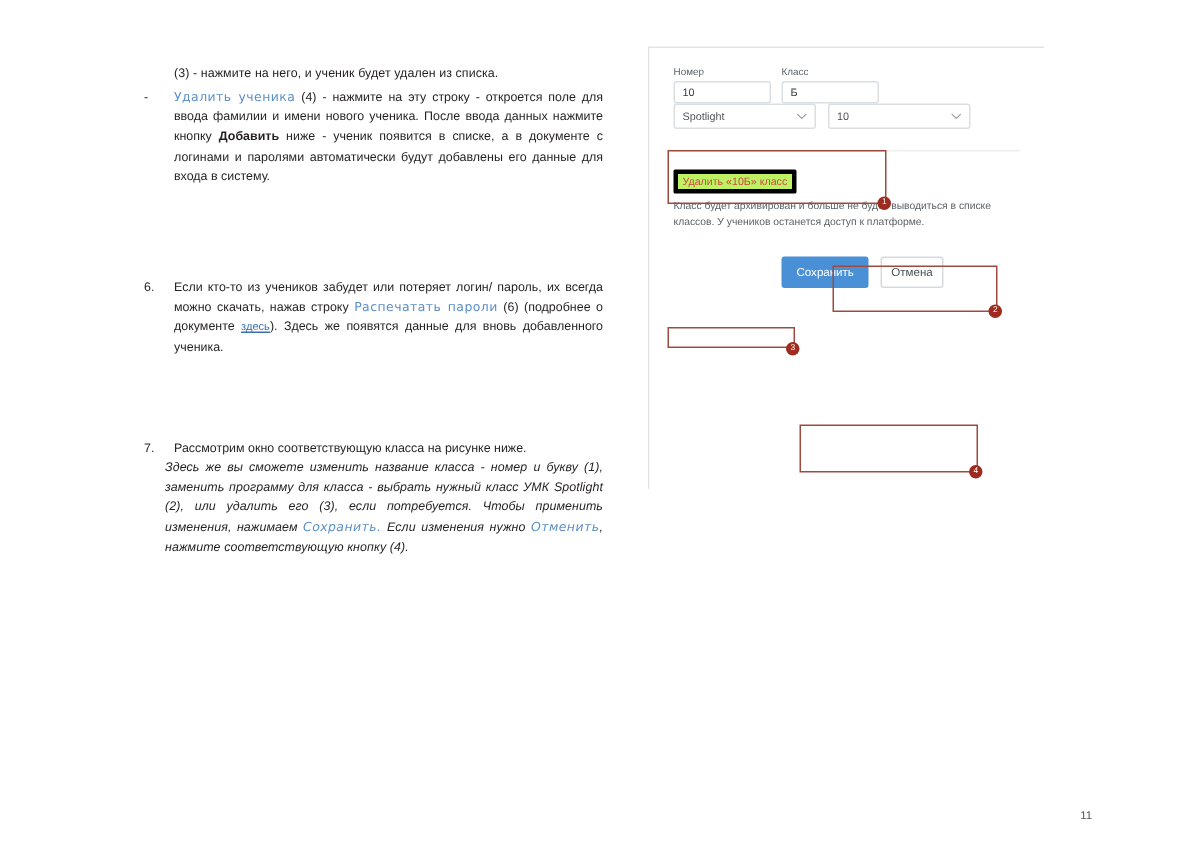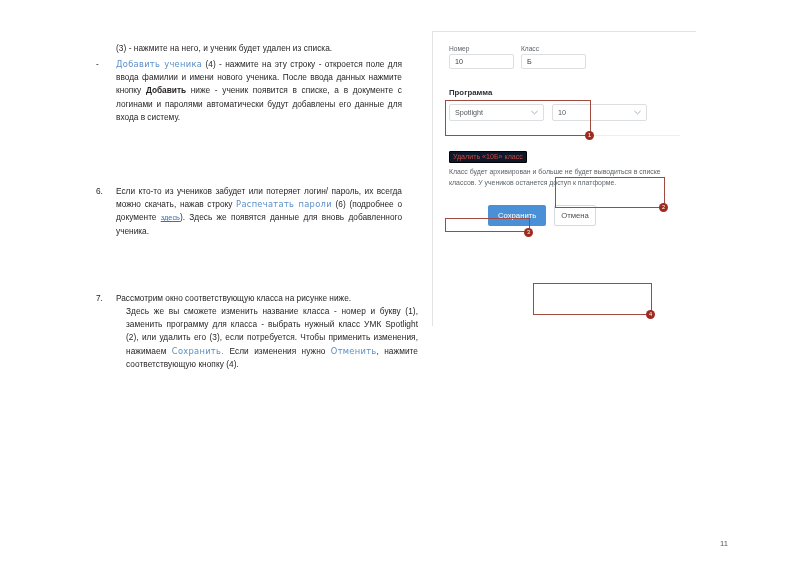--- a/index.html
+++ b/index.html
@@ -37,21 +37,21 @@
     text-align: justify;
     color: #231f20;
     letter-spacing: 0.05px;
   }
 
   
   .blk-a { position: absolute; left: 20px; top: 12px; width: 286px; }
   .blk-b { position: absolute; left: 0; top: 28px; width: 306px; }
   .blk-c { position: absolute; left: 0; top: 155px; width: 306px; }
   .blk-d { position: absolute; left: 0; top: 262px; width: 306px; }
-  .blk-e { position: absolute; left: 30px; top: 275px; width: 292px; }
+  .blk-e { position: absolute; left: 14px; top: 275px; width: 292px; font-style: italic; }
 
   .hang {
     display: flex;
     gap: 0;
   }
   .hang .marker {
     flex: 0 0 auto;
     width: 20px;
     text-align: left;
     font-size: 8.3px;
@@ -173,39 +173,39 @@
   .sep {
     height: 1px;
     background: #eeeeee;
     margin: 14px 0 9px 0;
   }
 
   .del-link {
     display: inline-block;
     font-size: 7.1px;
     color: #c94a42;
-    border: 1px solid #000000;
+    border: 3px solid #000000;
     padding: 1px 3px;
     border-radius: 1px;
-    background: #0f172a;
+    background: #bef264;
   }
   .del-note {
     font-size: 6.9px;
     line-height: 10.5px;
     color: #5d6368;
     margin-top: 4px;
     width: 218px;
   }
 
   .btn-row {
     display: flex;
     gap: 8px;
     justify-content: flex-start;
     margin-top: 17px;
-    margin-left: 39px;
+    margin-left: 72px;
   }
   .btn-primary {
     background: #4a90d6;
     color: #ffffff;
     font-size: 7.7px;
     padding: 5px 10px;
     border-radius: 2px;
     border: none;
     font-family: "Liberation Sans", sans-serif;
   }
@@ -264,21 +264,21 @@
 
   <div class="doc-col">
 
     <div class="blk-a">
       <div class="para">(3) - нажмите на него, и ученик будет удален из списка.</div>
     </div>
 
     <div class="blk-b">
       <div class="hang">
         <span class="marker">-</span>
-        <span class="body"><span class="accent">Добавить ученика</span><span> (4) - нажмите на эту строку - откроется поле для ввода фамилии и имени нового ученика. После ввода данных нажмите кнопку </span><span class="bold">Добавить</span><span> ниже - ученик появится в списке, а в документе с логинами и паролями автоматически будут добавлены его данные для входа в систему.</span></span>
+        <span class="body"><span class="accent">Удалить ученика</span><span> (4) - нажмите на эту строку - откроется поле для ввода фамилии и имени нового ученика. После ввода данных нажмите кнопку </span><span class="bold">Добавить</span><span> ниже - ученик появится в списке, а в документе с логинами и паролями автоматически будут добавлены его данные для входа в систему.</span></span>
       </div>
     </div>
 
     <div class="blk-c">
       <div class="hang">
         <span class="marker">6.</span>
         <span class="body"><span>Если кто-то из учеников забудет или потеряет логин/ пароль, их всегда можно скачать, нажав строку </span><span class="accent">Распечатать пароли</span><span> (6) (подробнее о документе </span><span class="link">здесь</span><span>). Здесь же появятся данные для вновь добавленного ученика.</span></span>
       </div>
     </div>
 
@@ -306,21 +306,20 @@
           <div class="input-group">
             <div class="input-cap">Номер</div>
             <div class="input-box">10</div>
           </div>
           <div class="input-group">
             <div class="input-cap">Класс</div>
             <div class="input-box">Б</div>
           </div>
         </div>
 
-        <div class="prog-label">Программа</div>
 
         <div class="selects-row">
           <div class="sel">
             <span>Spotlight</span>
             <span class="caret">
               <svg width="7" height="7" viewBox="0 0 10 10">
                   <path d="M1 3.2 L5 7 L9 3.2" fill="none" stroke="#9aa0a6" stroke-width="1.2" stroke-linecap="round" stroke-linejoin="round"></path>
                 </svg>
             </span>
           </div>

